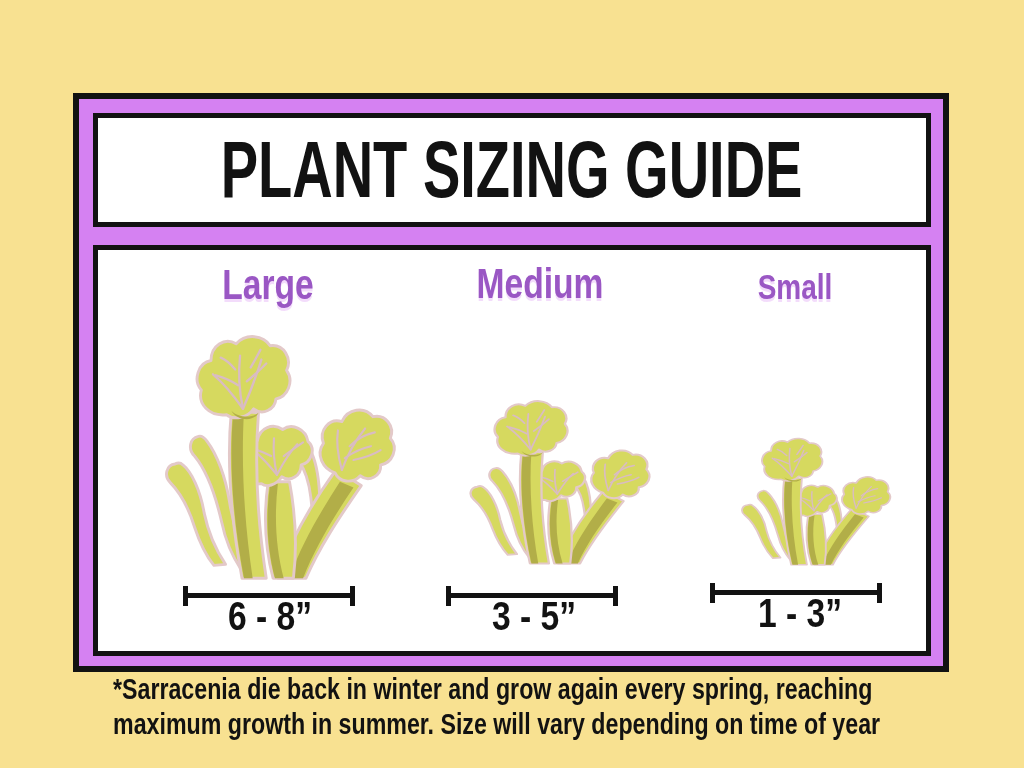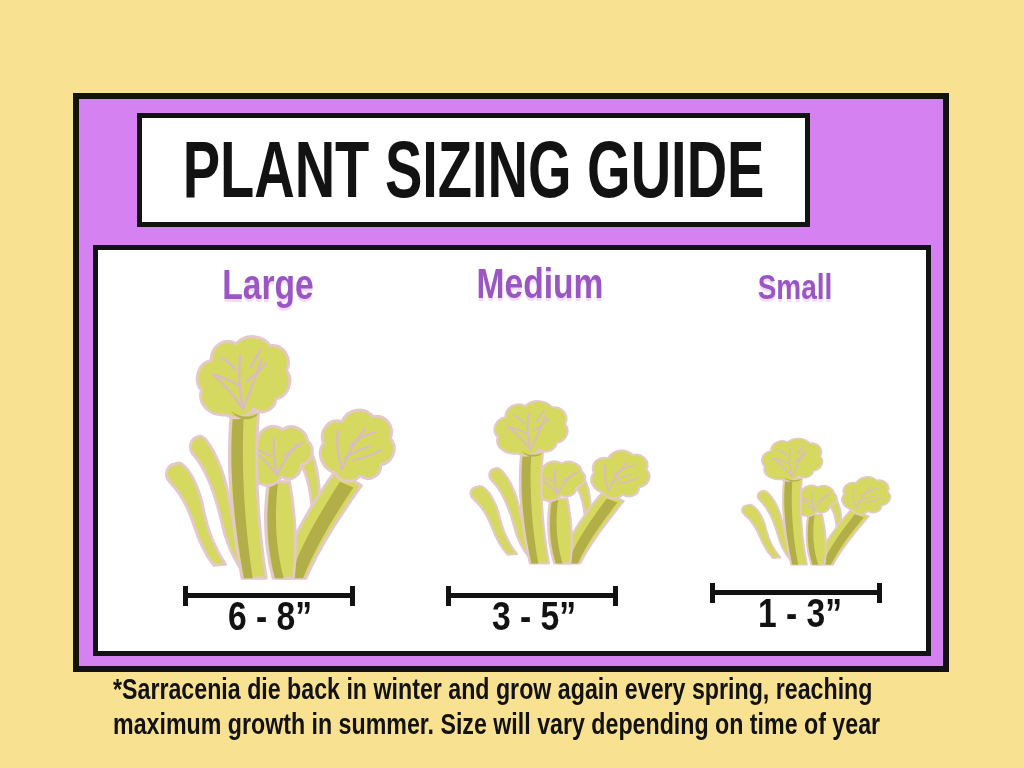--- a/index.html
+++ b/index.html
@@ -17,23 +17,23 @@
   .stage{
     position:relative;width:1024px;height:768px;overflow:hidden;
     background:var(--background);
   }
   .frame{
     position:absolute;left:73px;top:93px;width:876px;height:579px;
     box-sizing:border-box;border:6px solid var(--ink);
     background:var(--frame-purple);
   }
   .title-box{
-    position:absolute;left:14px;top:14px;width:673px;height:114px;
+    position:absolute;left:14px;top:14px;width:838px;height:114px;
     box-sizing:border-box;border:5px solid var(--ink);background:#ffffff;
-    display:flex;align-items:center;justify-content:center;margin-left:44px;
+    display:flex;align-items:center;justify-content:center;
   }
   .title-text{
     font-size:80px;font-weight:bold;color:var(--ink);
     display:inline-block;transform:scaleX(0.70);white-space:nowrap;
     letter-spacing:0px;line-height:1;
   }
   .main-box{
     position:absolute;left:14px;top:146px;width:838px;height:411px;
     box-sizing:border-box;border:5px solid var(--ink);background:#ffffff;
   }

